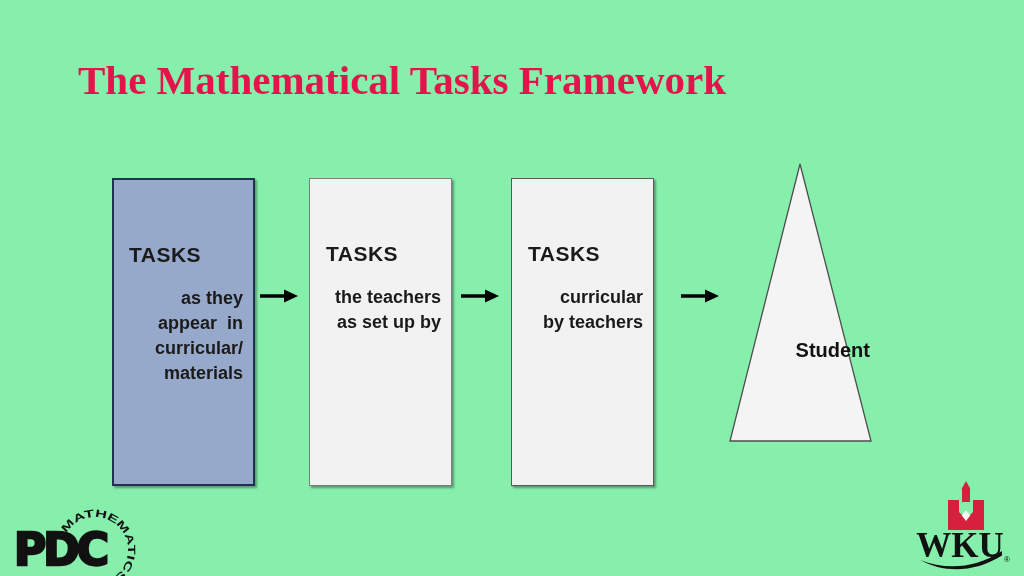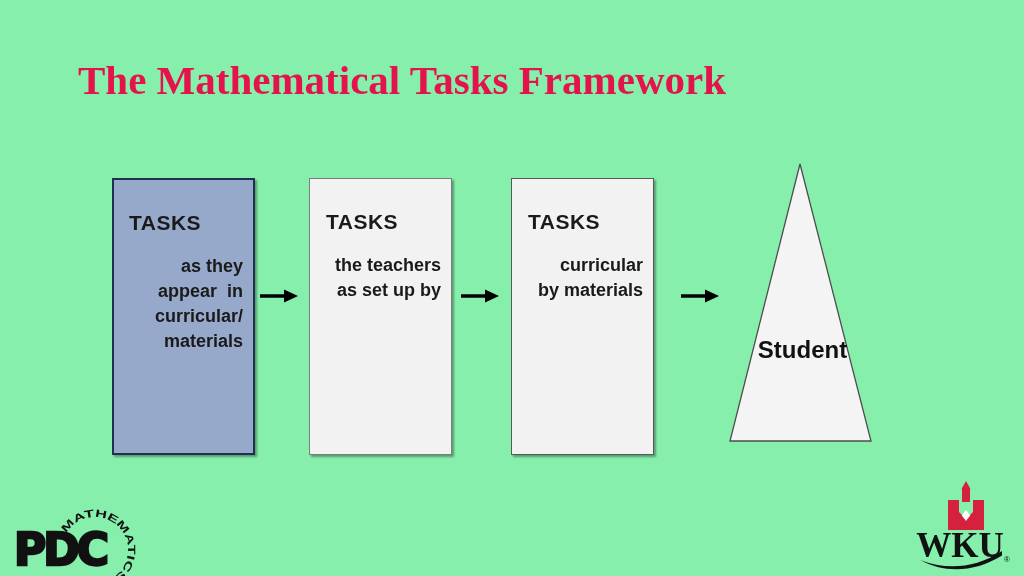--- a/index.html
+++ b/index.html
@@ -15,22 +15,22 @@
     position:absolute; left:78px; top:56px;
     font-family:"Liberation Serif", serif;
     font-weight:bold;
     font-size:41px;
     color:#E4134B;
     white-space:nowrap;
     letter-spacing:0px;
   }
   .box {
     position:absolute; top:178px;
-    width:143px; height:277px;
-    padding:32px 10px 0 16px;
+    width:143px; height:308px;
+    padding:64px 10px 0 16px;
     background:#F2F2F2;
     border:1px solid #7d7d7d;
     box-shadow:1.5px 1.5px 2px rgba(0,0,0,0.35);
   }
   .box.blue {
     background:#97A9CB;
     border:2px solid #1F3050;
     padding-left:15px;
   }
   .box1 { left:112px; }
@@ -43,22 +43,22 @@
   }
   .box-line {
     font-size:18px; font-weight:bold; color:#1a1a1a;
     line-height:25px; white-space:pre-wrap;text-align:right;
   }
   .arrow { position:absolute; top:288px; }
   .a1 { left:260px; } .a2 { left:461px; } .a3 { left:681px; }
   .triangle-svg { position:absolute; left:715px; top:158px; }
   .triangle-label {
     position:absolute; left:735px; top:336px; width:135px;
-    text-align:center;
-    font-size:24px; font-weight:bold; color:#111111;
+    text-align:right;
+    font-size:20px; font-weight:bold; color:#111111;
     line-height:28px;
   }
   .pdc-logo { position:absolute; left:8px; top:486px; }
   .wku-logo { position:absolute; left:912px; top:480px; }
 </style>
 </head>
 <body>
 
 <div class="slide">
 
@@ -84,21 +84,21 @@
   </div>
 
   <svg class="arrow a2" width="38" height="16" viewBox="0 0 38 16">
     <line x1="0" y1="8" x2="26" y2="8" stroke="#000000" stroke-width="3.5"></line>
     <polygon points="24,1.5 38,8 24,14.5" fill="#000000"></polygon>
   </svg>
 
   <div class="box box3">
     <div class="box-heading">TASKS</div>
     <div class="box-line">curricular</div>
-    <div class="box-line">by materials</div>
+    <div class="box-line">by teachers</div>
   </div>
 
   <svg class="arrow a3" width="38" height="16" viewBox="0 0 38 16">
     <line x1="0" y1="8" x2="26" y2="8" stroke="#000000" stroke-width="3.5"></line>
     <polygon points="24,1.5 38,8 24,14.5" fill="#000000"></polygon>
   </svg>
 
   <svg class="triangle-svg" width="170" height="290" viewBox="0 0 170 290">
     <polygon points="85,6 156,283 15,283" fill="#F4F4F4" stroke="#4D4D4D" stroke-width="1.3"></polygon>
   </svg>

